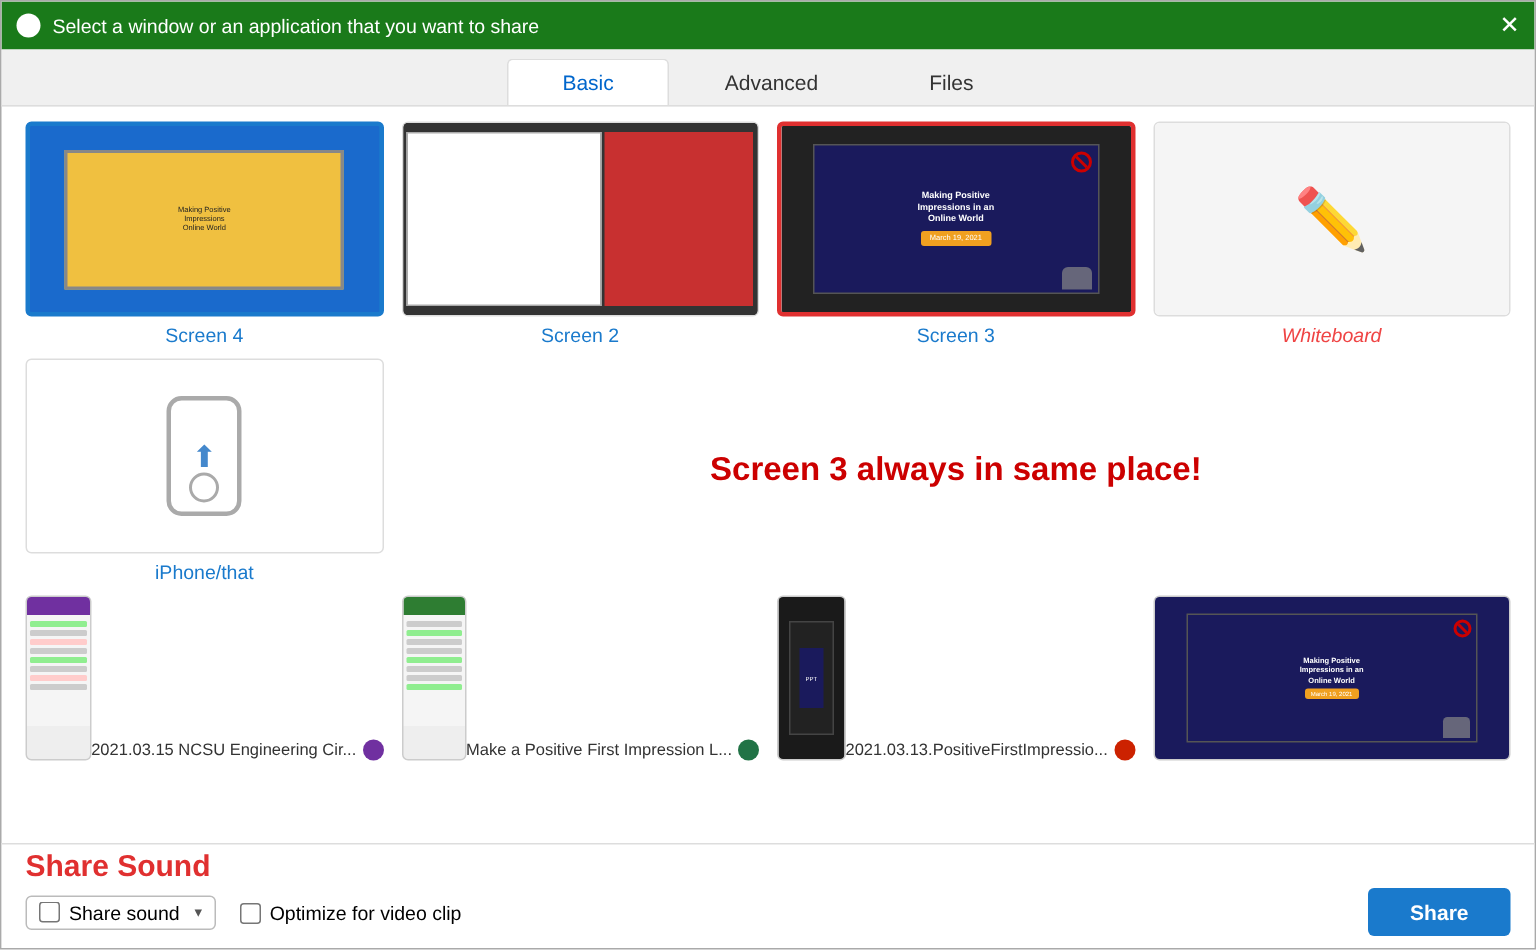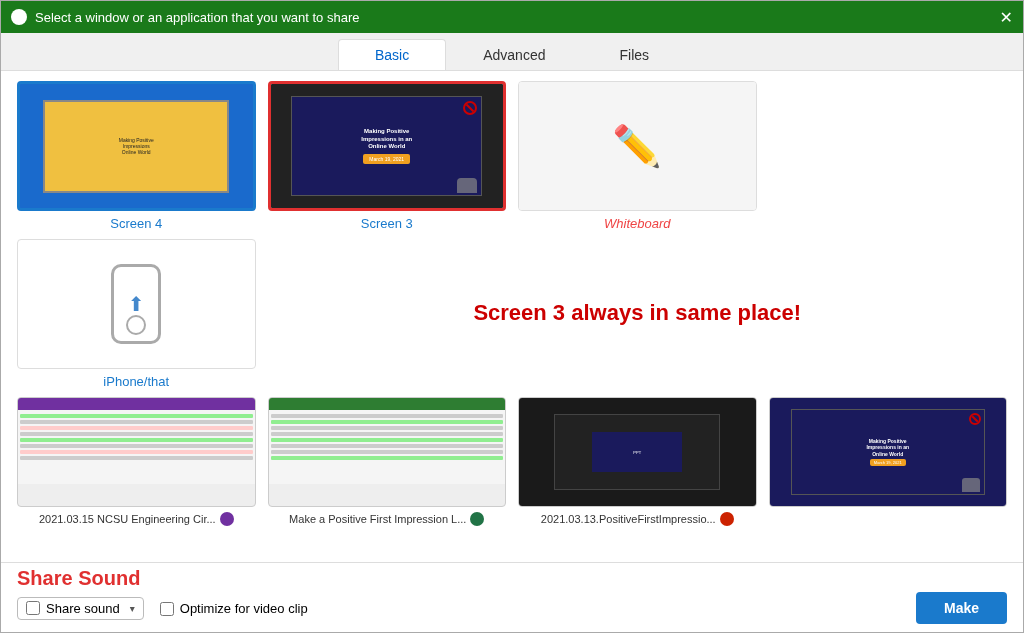--- a/index.html
+++ b/index.html
@@ -289,21 +289,21 @@
 
     
     .apps-grid {
       display: grid;
       grid-template-columns: repeat(4, 1fr);
       gap: 12px;
       margin-top: 4px;
     }
     .app-item {
       display: flex;
-      flex-direction: column;
+      flex-direction: row;
       align-items: flex-end;
       cursor: pointer;
     }
     .app-thumb {
       width: 100%;
       height: 110px;
       border-radius: 4px;
       overflow: hidden;
       background: #eee;
       border: 1px solid #ccc;
@@ -493,20 +493,29 @@
       <div class="screen-thumb highlighted">
         <div class="thumb-screen1">
           <div class="inner">
             <span style="font-size:5px;color:#222;text-align:center;line-height:1.2;">Making Positive<br>Impressions<br>Online World</span>
           </div>
         </div>
       </div>
       <div class="screen-label">Screen 4</div>
     </div>
 
+    <div class="screen-item">
+      <div class="screen-thumb" style="border:1px solid #ddd;">
+        <div class="thumb-screen2">
+          <div class="left-part"></div>
+          <div class="right-part"></div>
+        </div>
+      </div>
+      <div class="screen-label">Screen 2</div>
+    </div>
 
     <div class="screen-item">
       <div class="screen-thumb selected">
         <div class="thumb-screen3">
           <div class="ppt-slide">
             <div class="no-sign"></div>
             <div class="slide-title">Making Positive<br>Impressions in an<br>Online World</div>
             <div class="slide-date">March 19, 2021</div>
 
             <div style="position:absolute;bottom:2px;right:4px;width:20px;height:15px;background:#888;border-radius:4px 4px 0 0;opacity:0.7;"></div>
@@ -627,15 +636,15 @@
   <div class="bottom-controls">
     <div class="share-sound-check">
       <input type="checkbox" id="share-sound-cb" style="">
       <label for="share-sound-cb">Share sound</label>
       <span class="dropdown-arrow">▾</span>
     </div>
     <div class="optimize-check">
       <input type="checkbox" id="optimize-cb" style="">
       <label for="optimize-cb">Optimize for video clip</label>
     </div>
-    <button class="share-btn">Make</button>
+    <button class="share-btn">Share</button>
   </div>
 </div>
 
 </body></html>

